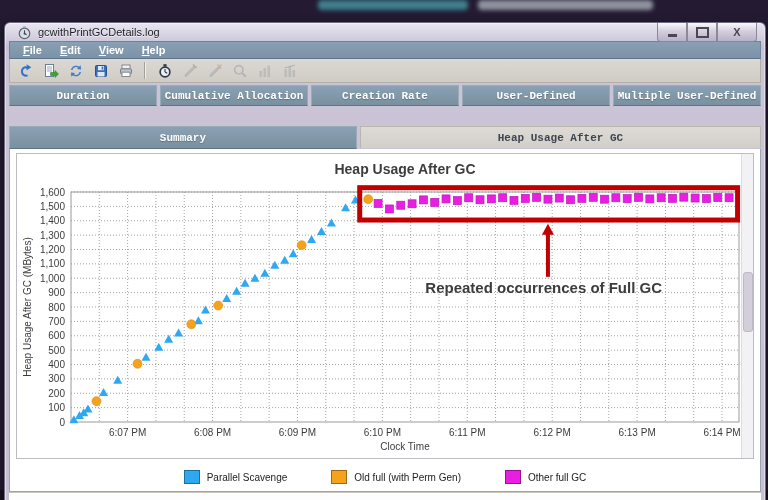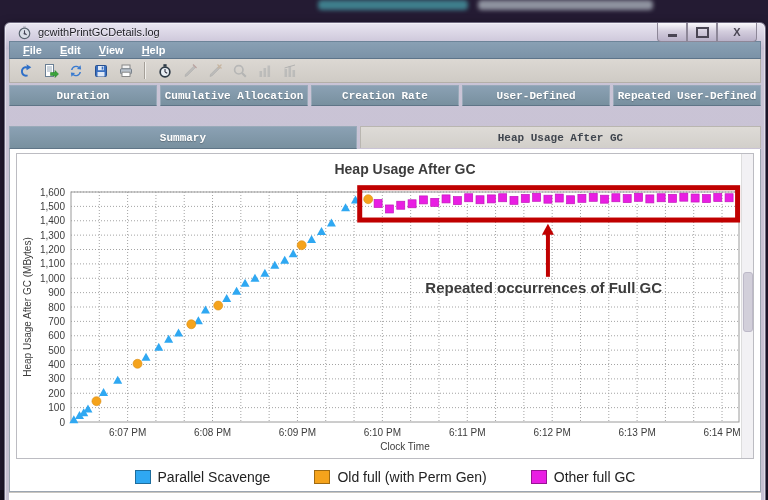--- a/index.html
+++ b/index.html
@@ -90,21 +90,21 @@
   .vscroll{
     position:absolute;right:0;top:0;bottom:0;width:11px;
     background:#f2f1f4;border-left:1px solid #ddd;
   }
   .vscroll-thumb{position:absolute;left:1px;width:8px;top:118px;height:58px;background:#d2cfda;border:1px solid #bdb9c8;border-radius:3px;}
   .legend-row{
     height:28px;display:flex;align-items:center;justify-content:center;gap:44px;margin-top:4px;
   }
   .legend-item{display:flex;align-items:center;gap:7px;}
   .legend-swatch{width:14px;height:12px;border:1px solid rgba(0,0,0,.35);}
-  .legend-label{font-size:14px;color:#222;}
+  .legend-label{font-size:10px;color:#222;}
 
   .statusbar{
     height:16px;margin:0 4px 4px 4px;background:#fdfdfd;
     border-top:1px solid #c9c5bf;box-shadow:0 1px 0 #fff inset;
   }
 </style>
 </head>
 <body>
 
 <div class="bg-blob teal"></div>
@@ -222,21 +222,21 @@
         </svg>
       </div>
     </div>
 
   <div class="tabs">
     <div class="tab-row" id="tabrow1">
         <div class="tab">Duration</div>
         <div class="tab">Cumulative Allocation</div>
         <div class="tab">Creation Rate</div>
         <div class="tab">User-Defined</div>
-        <div class="tab">Repeated User-Defined</div>
+        <div class="tab">Multiple User-Defined</div>
       </div>
     <div class="tab-row second" id="tabrow2">
         <div class="tab summary">Summary</div>
         <div class="tab selected">Heap Usage After GC</div>
       </div>
   </div>
 
   <div class="content">
     <div class="chart-box">
       <svg id="chart-svg" width="734" height="302" viewBox="0 0 734 302">

